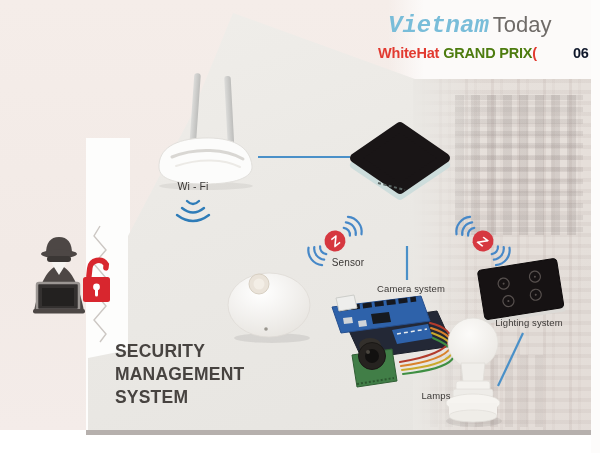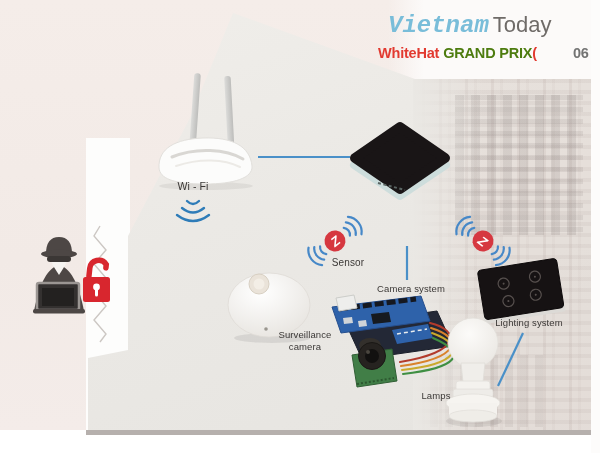--- a/index.html
+++ b/index.html
@@ -50,21 +50,21 @@
 
   
   .brand1{position:absolute;left:388px;top:12px;width:158px;text-align:right;white-space:nowrap;}
   .brand1 .script{font-family:Liberation Mono, monospace;font-style:italic;font-weight:700;font-size:24px;color:#79bdd9;}
   .brand1 .rest{font-family:"Liberation Sans",sans-serif;font-size:22px;color:#6f6b68;margin-left:4px;}
   .brand2{position:absolute;left:378px;top:45px;width:168px;text-align:right;white-space:nowrap;
           font-weight:700;font-size:14.5px;letter-spacing:-.2px;}
   .brand2 .wh{color:#e23a30;}
   .brand2 .ev{color:#4d7c0f;margin-left:4px;}
   .brand2 .br{color:#e23a30;}
-  .brand2 .num{color:#737373;padding-left:36px;}
+  .brand2 .num{color:#0f172a;padding-left:36px;}
 </style>
 </head>
 <body>
 
 <div id="stage">
 
   <div class="bg-pink"></div>
   <div class="logo-corner"></div>
   <div class="strip-white"></div>
   <div class="panel"></div>
@@ -224,24 +224,24 @@
       <path d="M89,277 L89,269 A9,9 0 0 1 105,263.5 L105,267" fill="none" stroke-width="5.5" stroke-linecap="round" transform="rotate(6 97 276)" stroke="#d8262e"></path>
       <rect x="83" y="277" width="27" height="25" rx="2.5" fill="#d8262e"></rect>
       <circle cx="96.5" cy="287" r="3.4" fill="#ffffff"></circle>
       <rect x="95" y="288" width="3" height="8.5" rx="1.5" fill="#ffffff"></rect>
     </g>
   </svg>
 
   <div class="lbl lbl-wifi">Wi - Fi</div>
   <div class="lbl lbl-sensor">Sensor</div>
   <div class="lbl lbl-camctl">Camera system</div>
-  <div class="lbl lbl-surv">Surveillance camera</div>
   <div class="lbl lbl-light">Lighting system</div>
   <div class="lbl lbl-lamps">Lamps</div>
 
+  <div class="title">SECURITY MANAGEMENT SYSTEM</div>
 
   <div class="brand1">
     <span class="script">Vietnam</span><span class="rest">Today</span>
   </div>
   <div class="brand2">
     <span class="wh">WhiteHat</span><span class="ev">GRAND PRIX</span><span class="br">(</span><span class="num">06</span>
   </div>
 
 </div>
 

